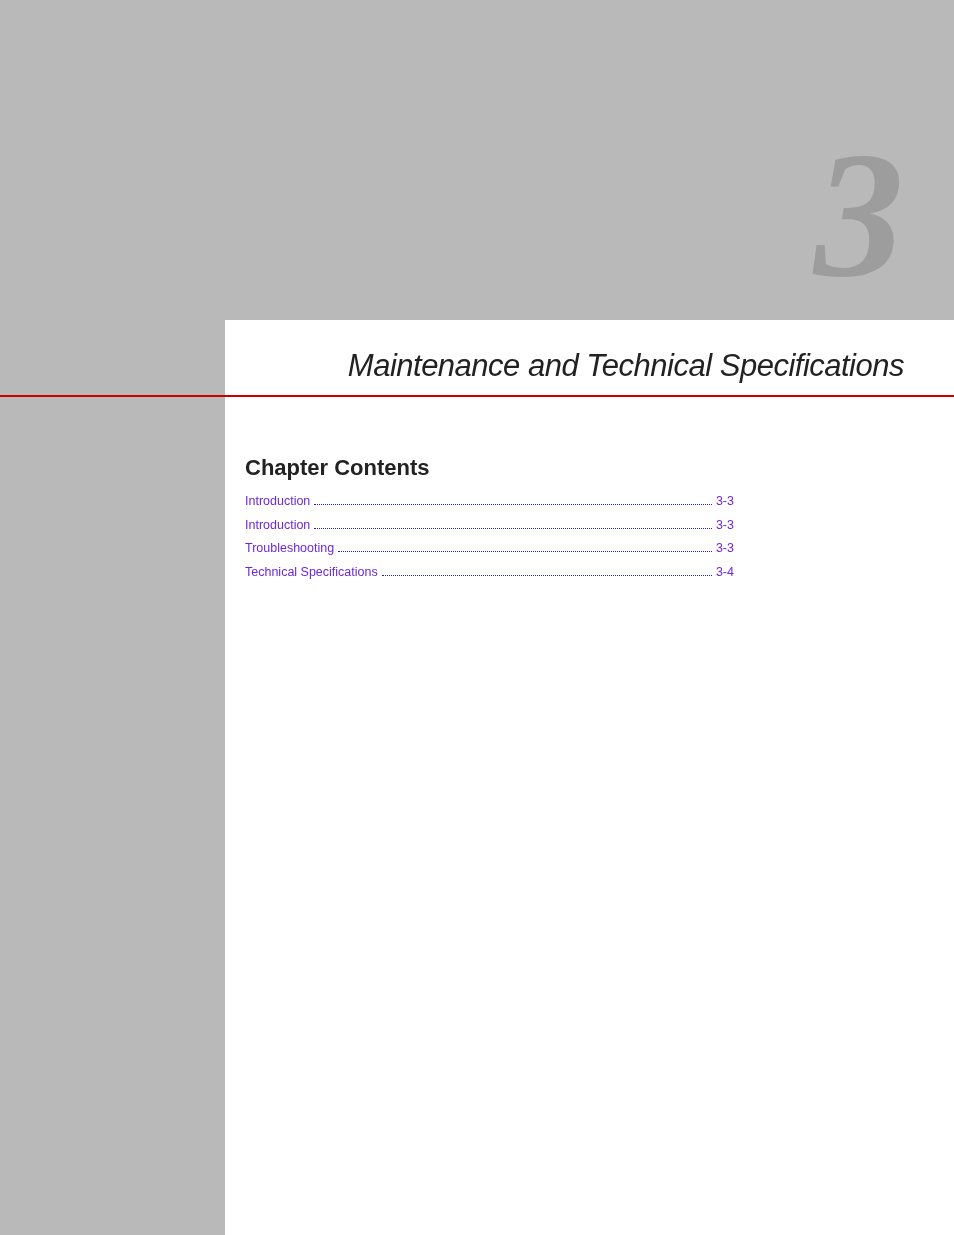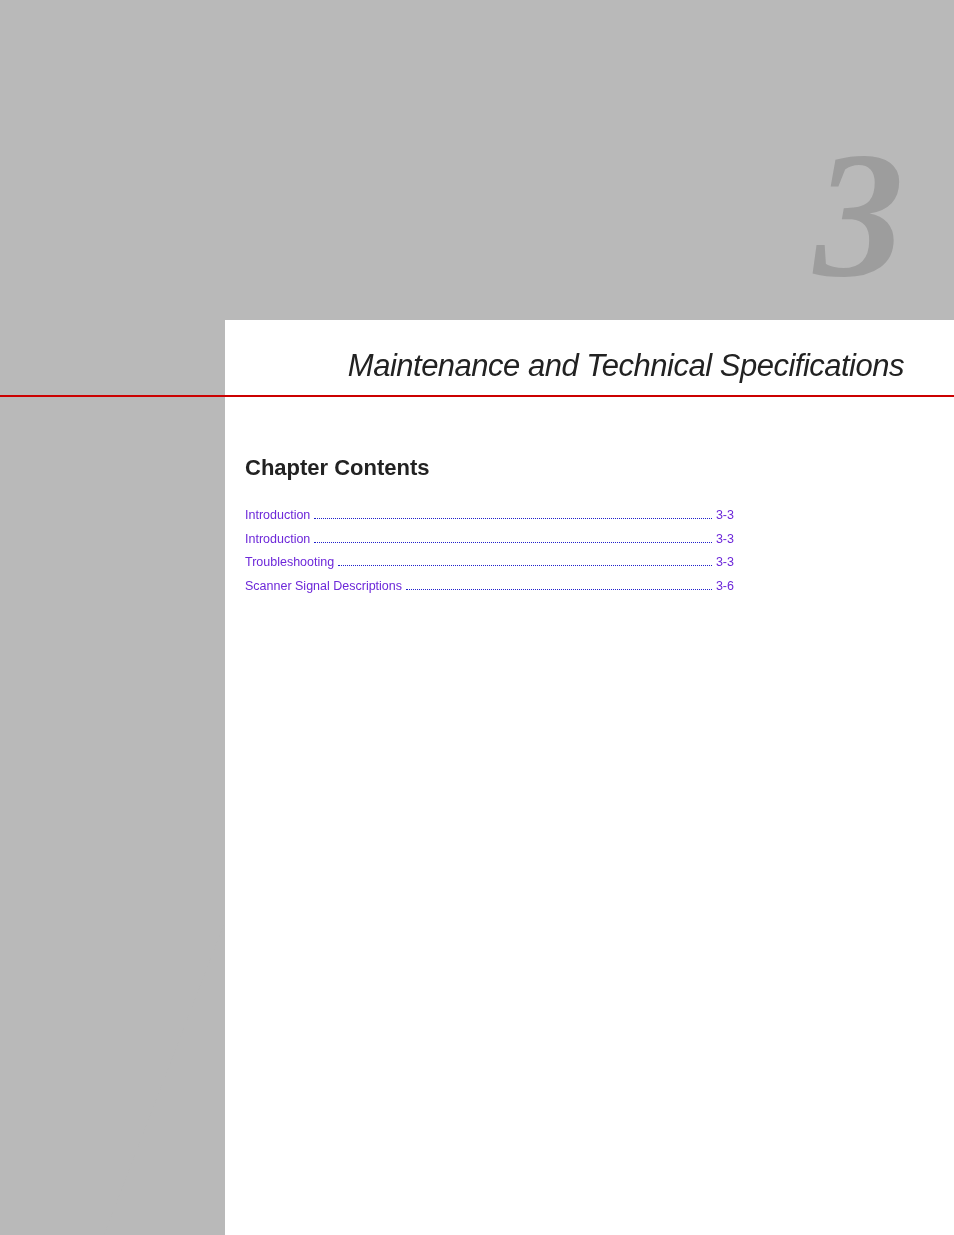--- a/index.html
+++ b/index.html
@@ -58,21 +58,21 @@
       top: 455px;
       left: 245px;
       right: 220px;
       z-index: 4;
     }
     .contents-heading {
       font-size: 22px;
       font-weight: bold;
       color: #222;
       font-family: 'Arial Narrow', Arial, sans-serif;
-      margin-bottom: 26px;
+      margin-bottom: 12px;
     }
     .toc-row {
       display: flex;
       align-items: baseline;
       font-size: 12.5px;
       color: #6d28d9;
       margin-bottom: 6px;
       line-height: 1.4;
     }
     .toc-label {
@@ -123,21 +123,21 @@
     <span class="toc-dots"></span>
     <span class="toc-page">3-3</span>
   </div>
 
   <div class="toc-row">
     <span class="toc-label">Troubleshooting</span>
     <span class="toc-dots"></span>
     <span class="toc-page">3-3</span>
   </div>
 
+  <div class="toc-row">
+    <span class="toc-label">Technical Specifications</span>
+    <span class="toc-dots"></span>
+    <span class="toc-page">3-4</span>
+  </div>
 
-  <div class="toc-row">
-    <span class="toc-label">Scanner Signal Descriptions</span>
-    <span class="toc-dots"></span>
-    <span class="toc-page">3-6</span>
-  </div>
 </div>
 
 <div class="gray-slash"></div>
 
 </body></html>

